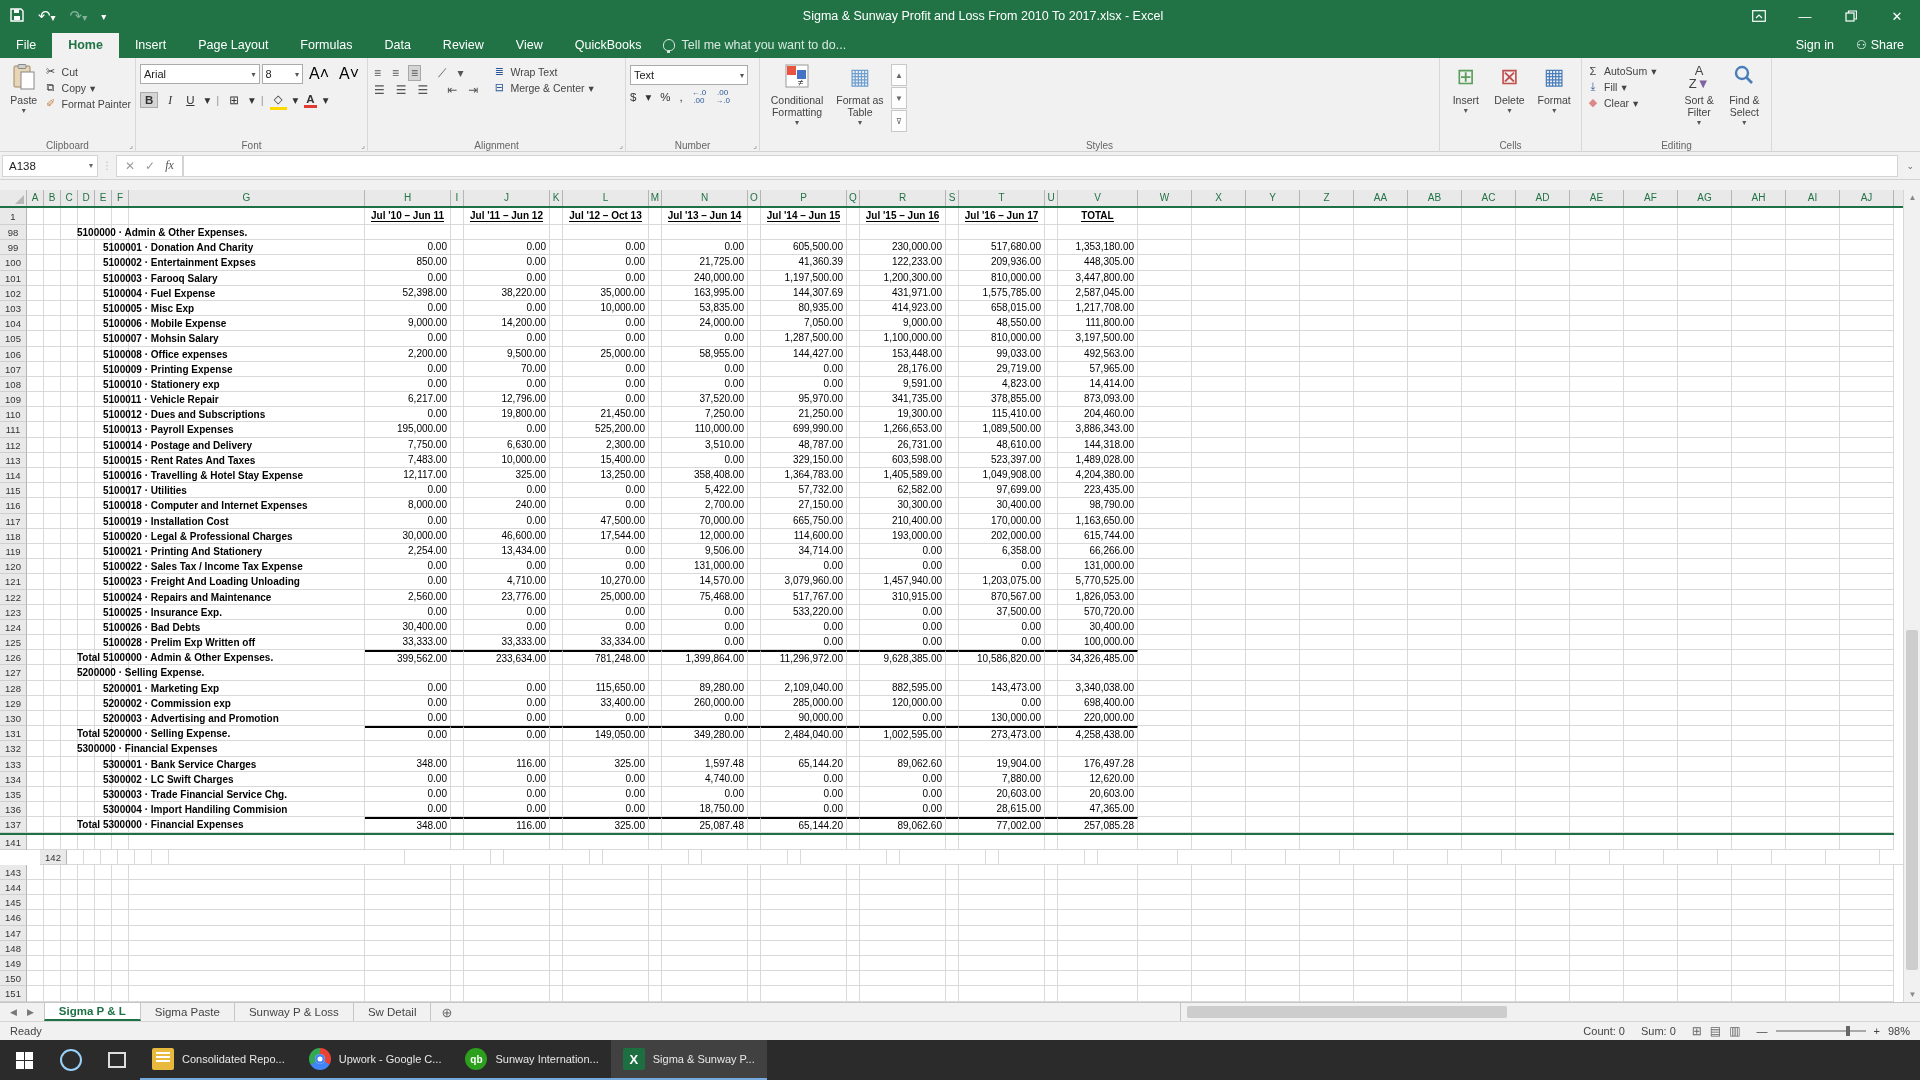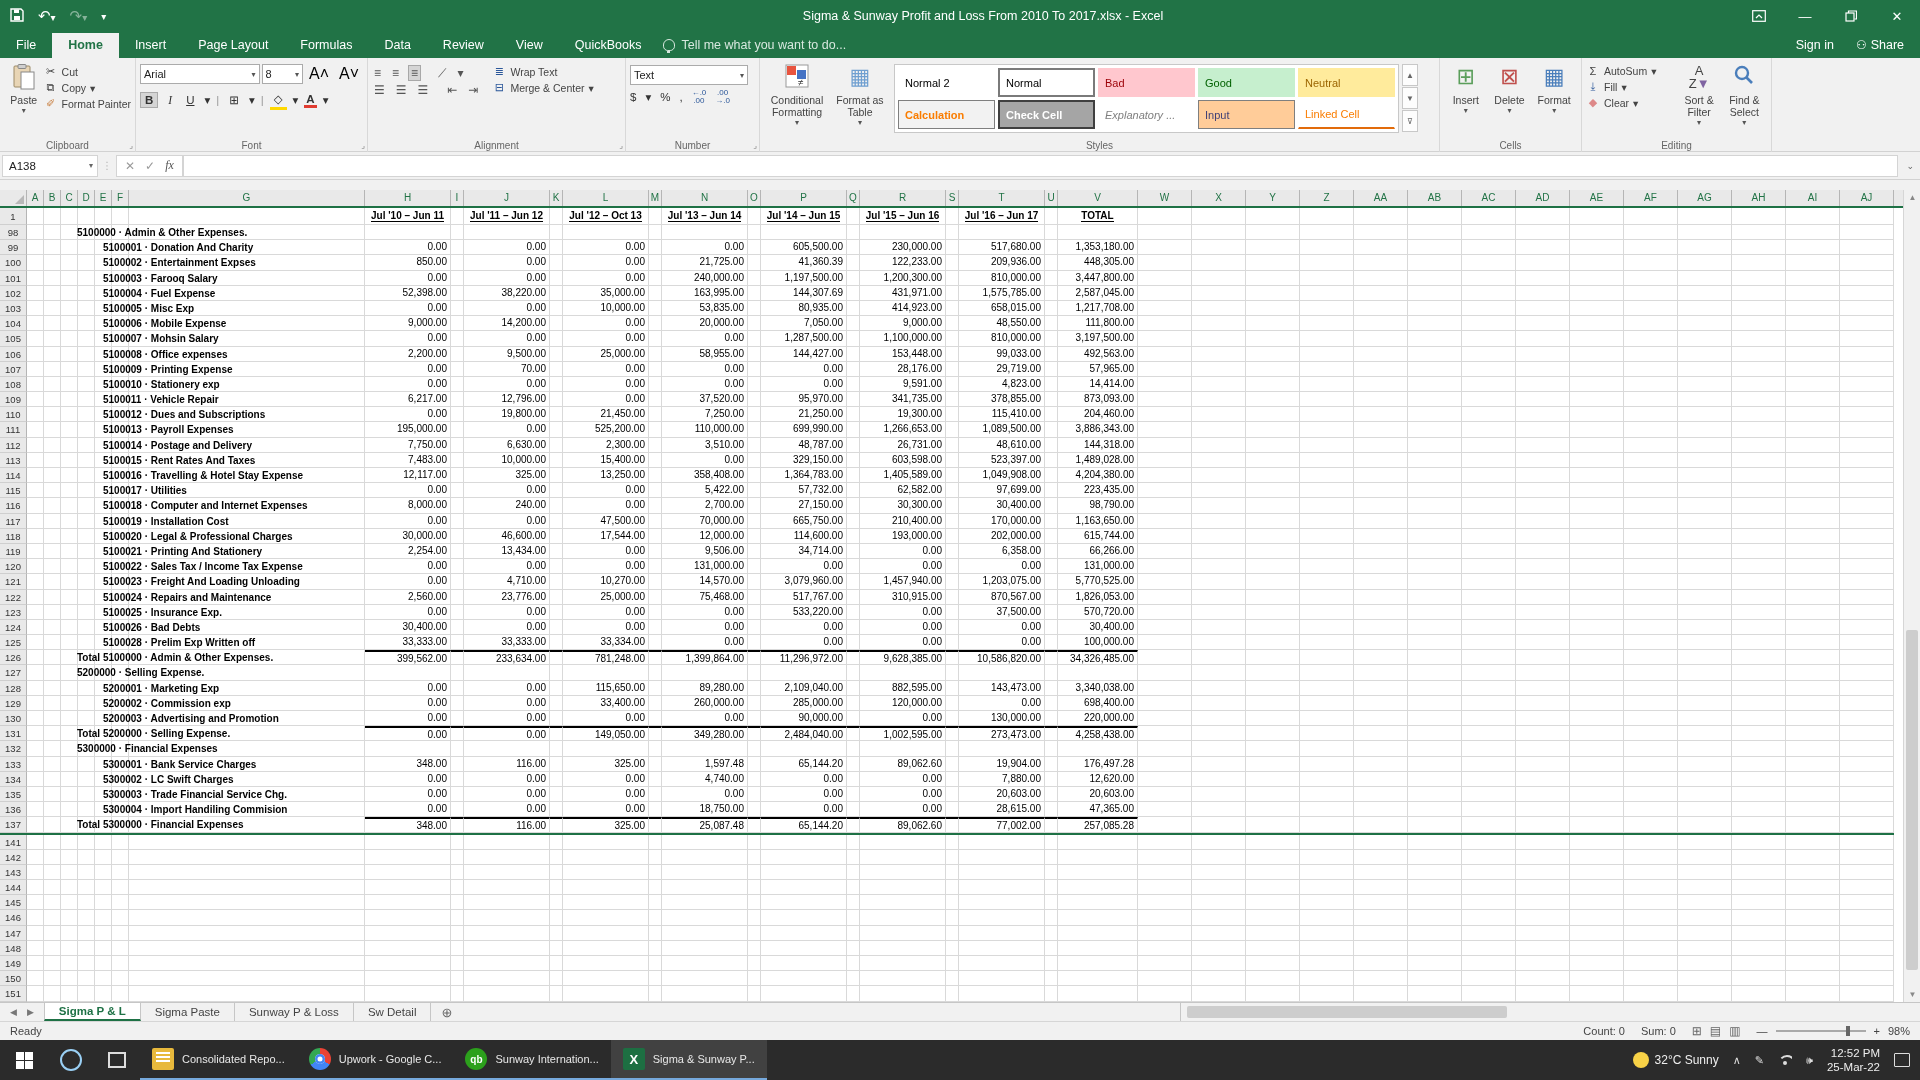--- a/index.html
+++ b/index.html
@@ -335,32 +335,20 @@
             </svg>
         </span>
         <span>Conditional Formatting</span>
         <span class="dna">▾</span>
       </div>
       <div class="bigbtn" style="width:60px;">
         <span class="bicon" style="color:#6f9fd0;">▦</span>
         <span>Format as Table</span>
         <span class="dna">▾</span>
       </div>
-      <div id="style-gallery" class="gallery">
-          <div class="gcell g-normal-2">Normal 2</div>
-          <div class="gcell g-normal">Normal</div>
-          <div class="gcell g-bad">Bad</div>
-          <div class="gcell g-good">Good</div>
-          <div class="gcell g-neutral">Neutral</div>
-          <div class="gcell g-calculation">Calculation</div>
-          <div class="gcell g-check-cell">Check Cell</div>
-          <div class="gcell g-explanatory">Explanatory ...</div>
-          <div class="gcell g-input">Input</div>
-          <div class="gcell g-linked-cell">Linked Cell</div>
-        </div>
       <div class="galscroll">
         <div>▲</div>
         <div>▼</div>
         <div>⊽</div>
       </div>
       <div class="grp-label">Styles</div>
     </div>
 
     <div class="grp" style="width:142px;">
       <div class="bigbtn" style="width:44px;">
@@ -761,21 +749,21 @@
           <div class="gc" style="width: 17px;"></div>
           <div class="gc" style="width: 17px;"></div>
           <div class="gc" style="width: 17px;"></div>
           <div class="gc" style="width: 236px;"></div>
           <div class="gc num" style="width: 86px;">9,000.00</div>
           <div class="gc" style="width: 13px;"></div>
           <div class="gc num" style="width: 86px;">14,200.00</div>
           <div class="gc" style="width: 13px;"></div>
           <div class="gc num" style="width: 86px;">0.00</div>
           <div class="gc" style="width: 13px;"></div>
-          <div class="gc num" style="width: 86px;">20,000.00</div>
+          <div class="gc num" style="width: 86px;">24,000.00</div>
           <div class="gc" style="width: 13px;"></div>
           <div class="gc num" style="width: 86px;">7,050.00</div>
           <div class="gc" style="width: 13px;"></div>
           <div class="gc num" style="width: 86px;">9,000.00</div>
           <div class="gc" style="width: 13px;"></div>
           <div class="gc num" style="width: 86px;">48,550.00</div>
           <div class="gc" style="width: 13px;"></div>
           <div class="gc num" style="width: 80px;">111,800.00</div>
           <div class="gc" style="width: 54px;"></div>
           <div class="gc" style="width: 54px;"></div>
@@ -2146,21 +2134,21 @@
           <div class="gc" style="width: 54px;"></div>
           <div class="gc" style="width: 54px;"></div>
           <div class="gc" style="width: 54px;"></div>
           <div class="gc" style="width: 54px;"></div>
           <div class="gc" style="width: 54px;"></div>
           <div class="gc" style="width: 54px;"></div>
           <div class="gc" style="width: 54px;"></div>
           <div class="gc" style="width: 54px;"></div>
           <div class="gc" style="width: 54px;"></div>
         </div>
-        <div class="grow" style="height: 15.2px;">
+        <div class="grow" style="height: 15.2px; margin-left: 40px;">
           <div class="rh" style="width: 27px; line-height: 15.2px;">142</div>
           <div class="gc" style="width: 17px;"></div>
           <div class="gc" style="width: 17px;"></div>
           <div class="gc" style="width: 17px;"></div>
           <div class="gc" style="width: 17px;"></div>
           <div class="gc" style="width: 17px;"></div>
           <div class="gc" style="width: 17px;"></div>
           <div class="gc" style="width: 236px;"></div>
           <div class="gc" style="width: 86px;"></div>
           <div class="gc" style="width: 13px;"></div>
@@ -2615,30 +2603,15 @@
         </div>
         <div class="tapp">
           <span class="appic ic-qb">qb</span>
           <span class="applabel">Sunway Internation...</span>
         </div>
         <div class="tapp active">
           <span class="appic ic-excel">X</span>
           <span class="applabel">Sigma &amp; Sunway P...</span>
         </div>
       </div>
-    <div class="tright">
-      <div class="weather">
-        <span class="sun"></span>
-        <span>32°C Sunny</span>
-      </div>
-      <span class="trayic">∧</span>
-      <span class="trayic">✎</span>
-      <span class="wifi"></span>
-      <span class="trayic">🕪</span>
-      <div class="clock">
-        <div>12:52 PM</div>
-        <div>25-Mar-22</div>
-      </div>
-      <span class="notif"></span>
-    </div>
   </div>
 
 </div>
 
 </body></html>

